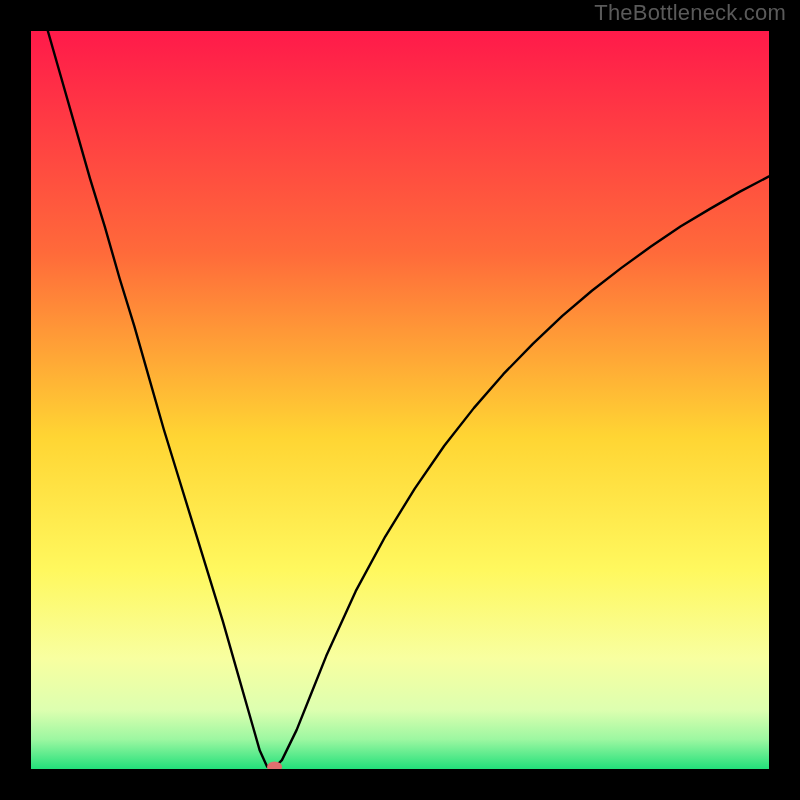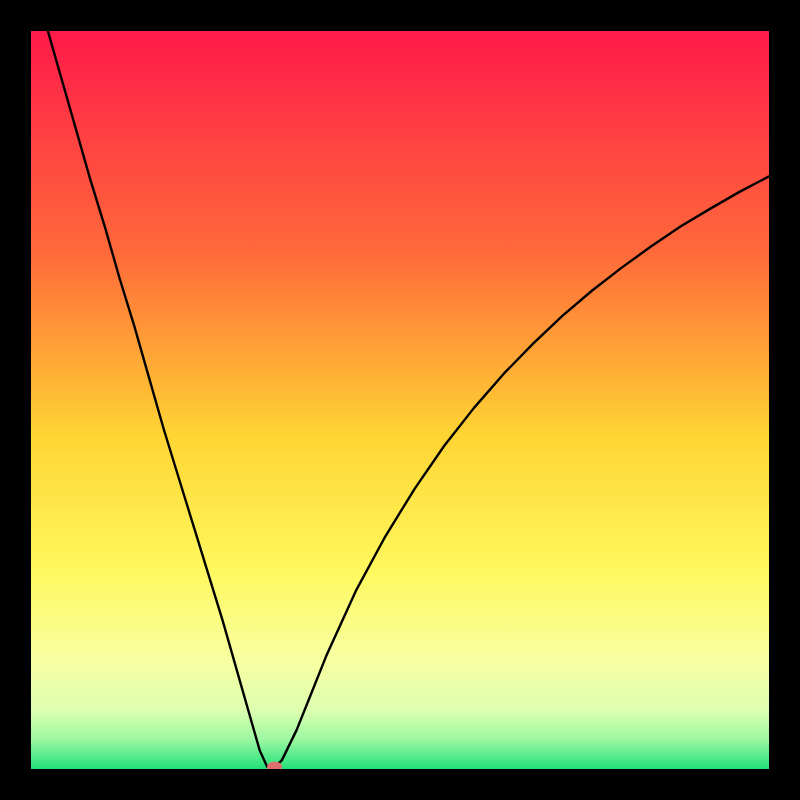--- a/index.html
+++ b/index.html
@@ -38,20 +38,21 @@
   .svg-plot {
     width: 738px;
     height: 738px;
     display: block;
   }
 </style>
 </head>
 <body>
 
 <div class="frame">
+  <div class="watermark">TheBottleneck.com</div>
   <div class="plot-wrap">
     <svg class="svg-plot" id="svg-plot" viewBox="0 0 738 738">
         <defs>
           <linearGradient id="bg-grad" x1="0" y1="0" x2="0" y2="1">
             <stop offset="0%" stop-color="#ff1a4a"></stop>
             <stop offset="30%" stop-color="#ff6a3a"></stop>
             <stop offset="55.00000000000001%" stop-color="#ffd533"></stop>
             <stop offset="73%" stop-color="#fff85e"></stop>
             <stop offset="85%" stop-color="#f8ffa0"></stop>
             <stop offset="92%" stop-color="#ddffb0"></stop>

